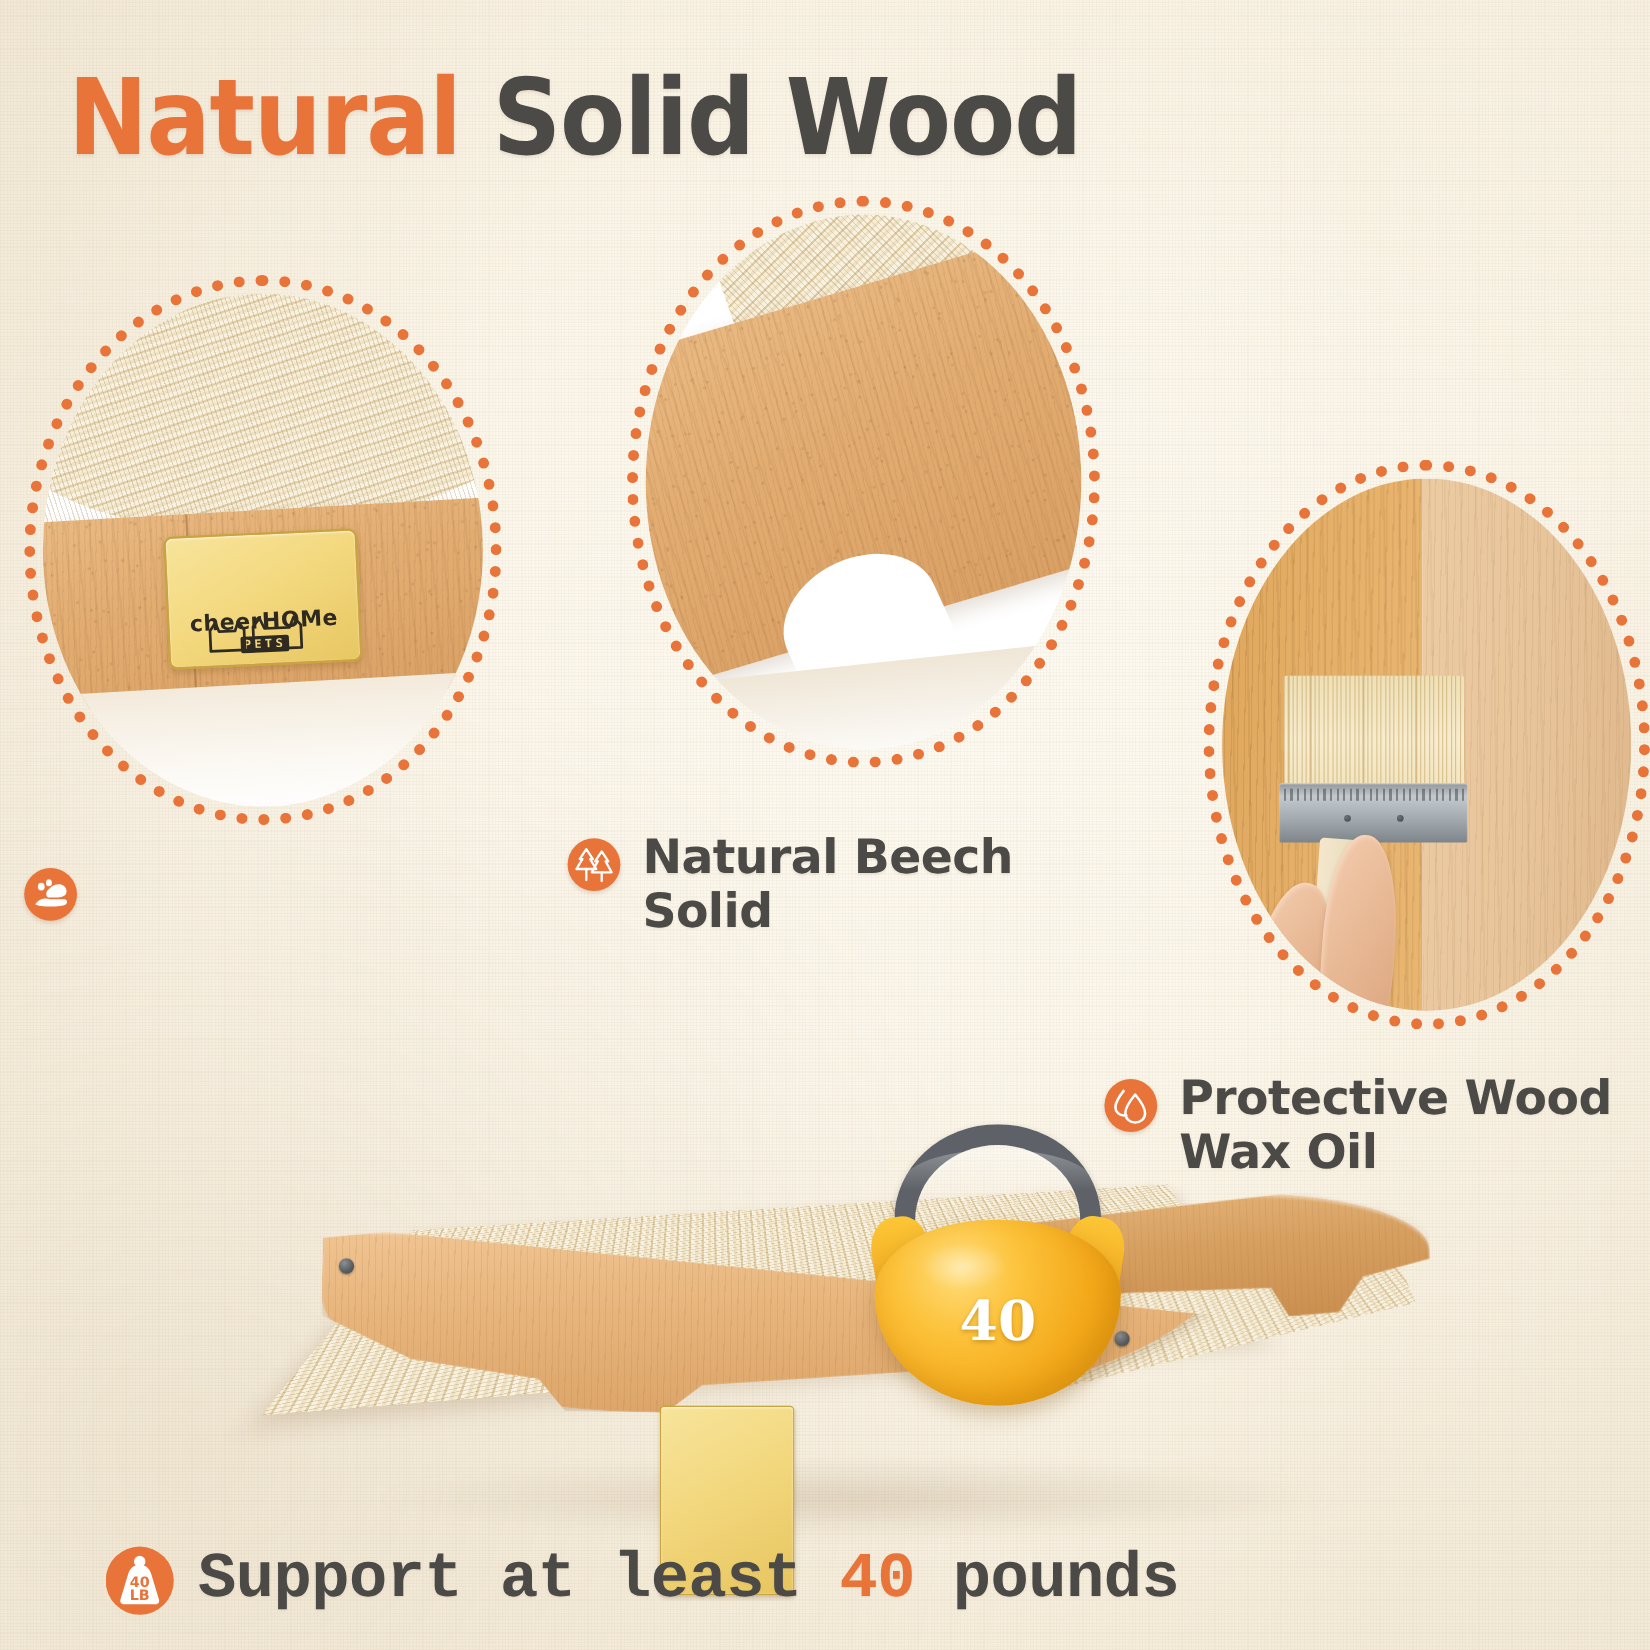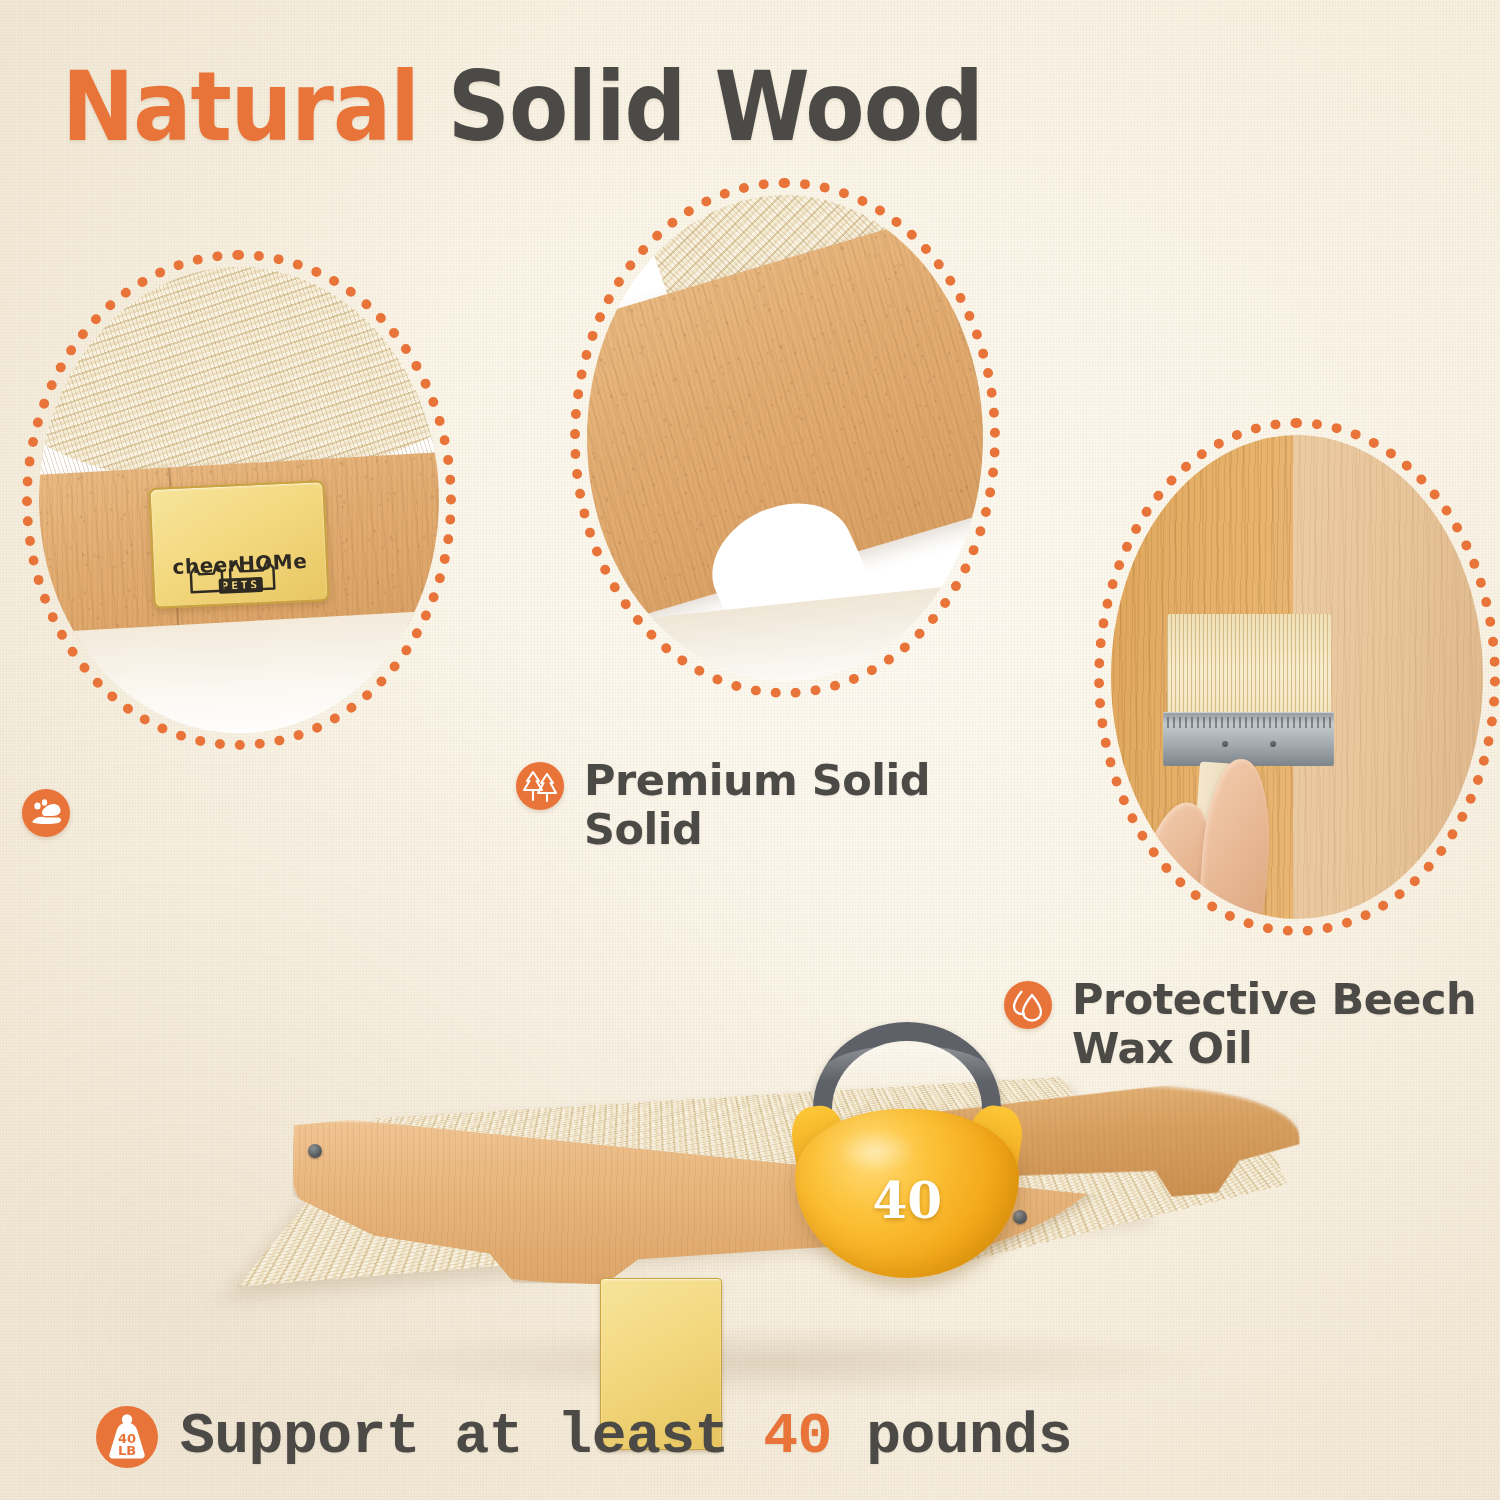--- a/index.html
+++ b/index.html
@@ -446,36 +446,36 @@
     <svg viewBox="0 0 48 48">
       <g fill="none" stroke="#ffffff" stroke-width="2.1" stroke-linejoin="round" stroke-linecap="round">
         <path d="M17 10 L23 19 L20.5 19 L26 28 L8 28 L13.5 19 L11 19 Z"></path>
         <path d="M17 28 L17 38"></path>
         <path d="M31 12 L37 21 L34.5 21 L40 31 L22 31 L27.5 21 L25 21 Z"></path>
         <path d="M31 31 L31 39"></path>
       </g>
     </svg>
   </div>
   <div class="ft">
-    <span>Premium Solid</span><br>
+    <span>Natural Beech</span><br>
     <span>Solid</span>
   </div>
 </div>
 
 <div class="feature" id="feat-wax">
   <div class="fi">
     <svg viewBox="0 0 48 48">
       <g fill="none" stroke="#ffffff" stroke-width="2.3" stroke-linejoin="round">
         <path d="M18 10 C18 10 10 20 10 25.5 C10 30 13.6 33 18 33 C19 33 20 32.8 20.8 32.4"></path>
         <path d="M28 14 C28 14 19 25 19 31 C19 36 23 39.5 28 39.5 C33 39.5 37 36 37 31 C37 25 28 14 28 14 Z"></path>
       </g>
     </svg>
   </div>
   <div class="ft">
-    <span>Protective Beech</span><br>
+    <span>Protective Wood</span><br>
     <span>Wax Oil</span>
   </div>
 </div>
 
 <div id="hero">
   <div class="hero-shadow"></div>
 
   <div class="sisal mat"></div>
   <div class="sisal mat-r"></div>
 

